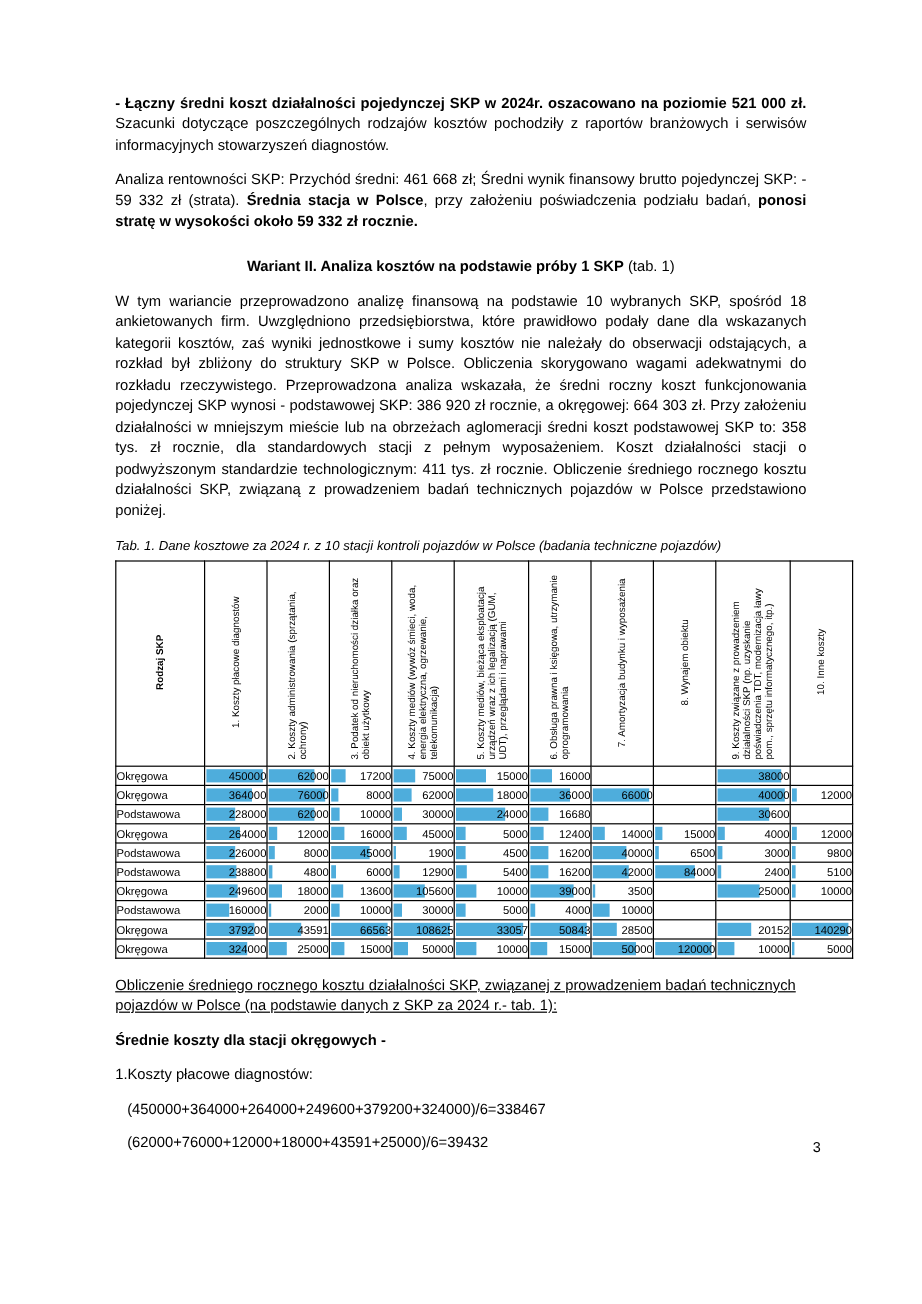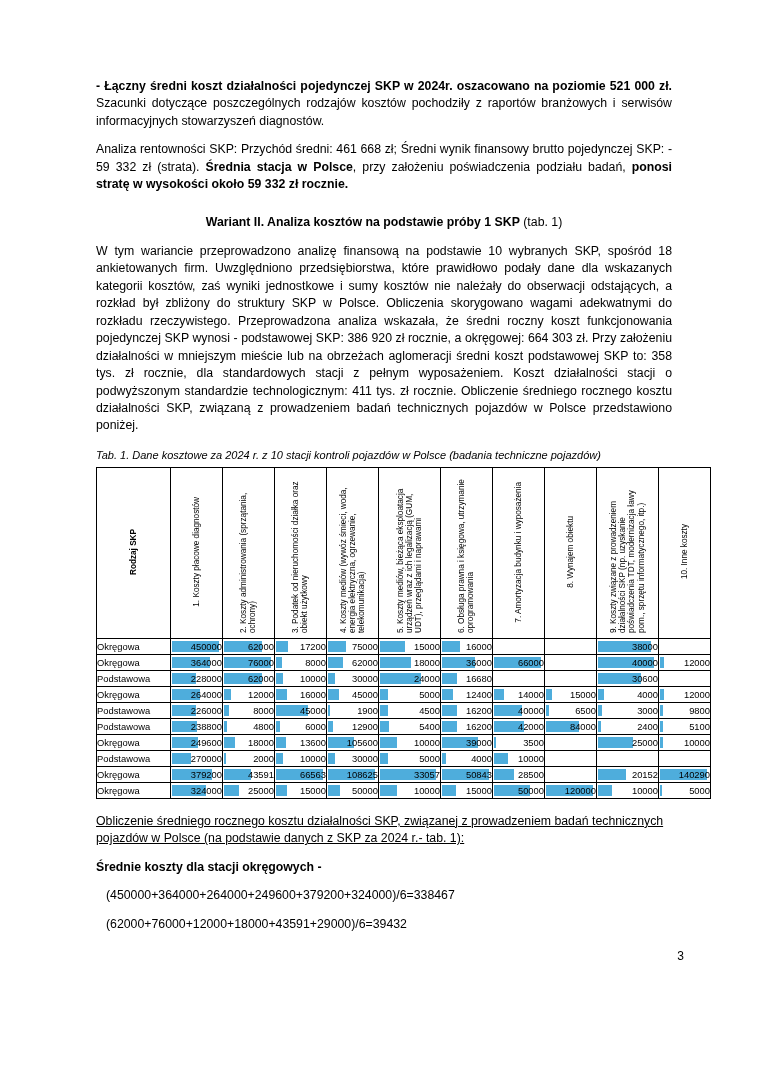--- a/index.html
+++ b/index.html
@@ -250,21 +250,21 @@
           <td class="num"><span class="bar" style="width: 50.2568%; background: rgb(47, 159, 214);"></span><span class="v">105600</span></td>
           <td class="num"><span class="bar" style="width: 27.8307%; background: rgb(47, 159, 214);"></span><span class="v">10000</span></td>
           <td class="num"><span class="bar" style="width: 70.5702%; background: rgb(47, 159, 214);"></span><span class="v">39000</span></td>
           <td class="num"><span class="bar" style="width: 4.87879%; background: rgb(47, 159, 214);"></span><span class="v">3500</span></td>
           <td class="num"><span class="v"></span></td>
           <td class="num"><span class="bar" style="width: 57.5%; background: rgb(47, 159, 214);"></span><span class="v">25000</span></td>
           <td class="num"><span class="bar" style="width: 6.55784%; background: rgb(47, 159, 214);"></span><span class="v">10000</span></td>
         </tr>
         <tr>
           <td class="lbl">Podstawowa</td>
-          <td class="num"><span class="bar" style="width: 36.8%; background: rgb(47, 159, 214);"></span><span class="v">270000</span></td>
+          <td class="num"><span class="bar" style="width: 36.8%; background: rgb(47, 159, 214);"></span><span class="v">160000</span></td>
           <td class="num"><span class="bar" style="width: 3%; background: rgb(47, 159, 214);"></span><span class="v">2000</span></td>
           <td class="num"><span class="bar" style="width: 13.8215%; background: rgb(47, 159, 214);"></span><span class="v">10000</span></td>
           <td class="num"><span class="bar" style="width: 14.2775%; background: rgb(47, 159, 214);"></span><span class="v">30000</span></td>
           <td class="num"><span class="bar" style="width: 13.9154%; background: rgb(47, 159, 214);"></span><span class="v">5000</span></td>
           <td class="num"><span class="bar" style="width: 7.23797%; background: rgb(47, 159, 214);"></span><span class="v">4000</span></td>
           <td class="num"><span class="bar" style="width: 27.8788%; background: rgb(47, 159, 214);"></span><span class="v">10000</span></td>
           <td class="num"><span class="v"></span></td>
           <td class="num"><span class="v"></span></td>
           <td class="num"><span class="v"></span></td>
         </tr>
@@ -293,18 +293,19 @@
           <td class="num"><span class="bar" style="width: 92%; background: rgb(47, 159, 214);"></span><span class="v">120000</span></td>
           <td class="num"><span class="bar" style="width: 23%; background: rgb(47, 159, 214);"></span><span class="v">10000</span></td>
           <td class="num"><span class="bar" style="width: 3.27892%; background: rgb(47, 159, 214);"></span><span class="v">5000</span></td>
         </tr>
       </tbody>
   </table>
 
   <div class="after-table">
     <p class="underline left">Obliczenie średniego rocznego kosztu działalności SKP, związanej z prowadzeniem badań technicznych pojazdów w Polsce (na podstawie danych z SKP za 2024 r.- tab. 1):</p>
     <p class="bold left">Średnie koszty dla stacji okręgowych -</p>
+    <p class="left">1.Koszty płacowe diagnostów:</p>
     <p class="left indent1">(450000+364000+264000+249600+379200+324000)/6=338467</p>
-    <p class="left indent1">(62000+76000+12000+18000+43591+29000)/6=39432</p>
+    <p class="left indent1">(62000+76000+12000+18000+43591+25000)/6=39432</p>
   </div>
 
   <div class="pnum">3</div>
 </div>
 
 </body></html>

